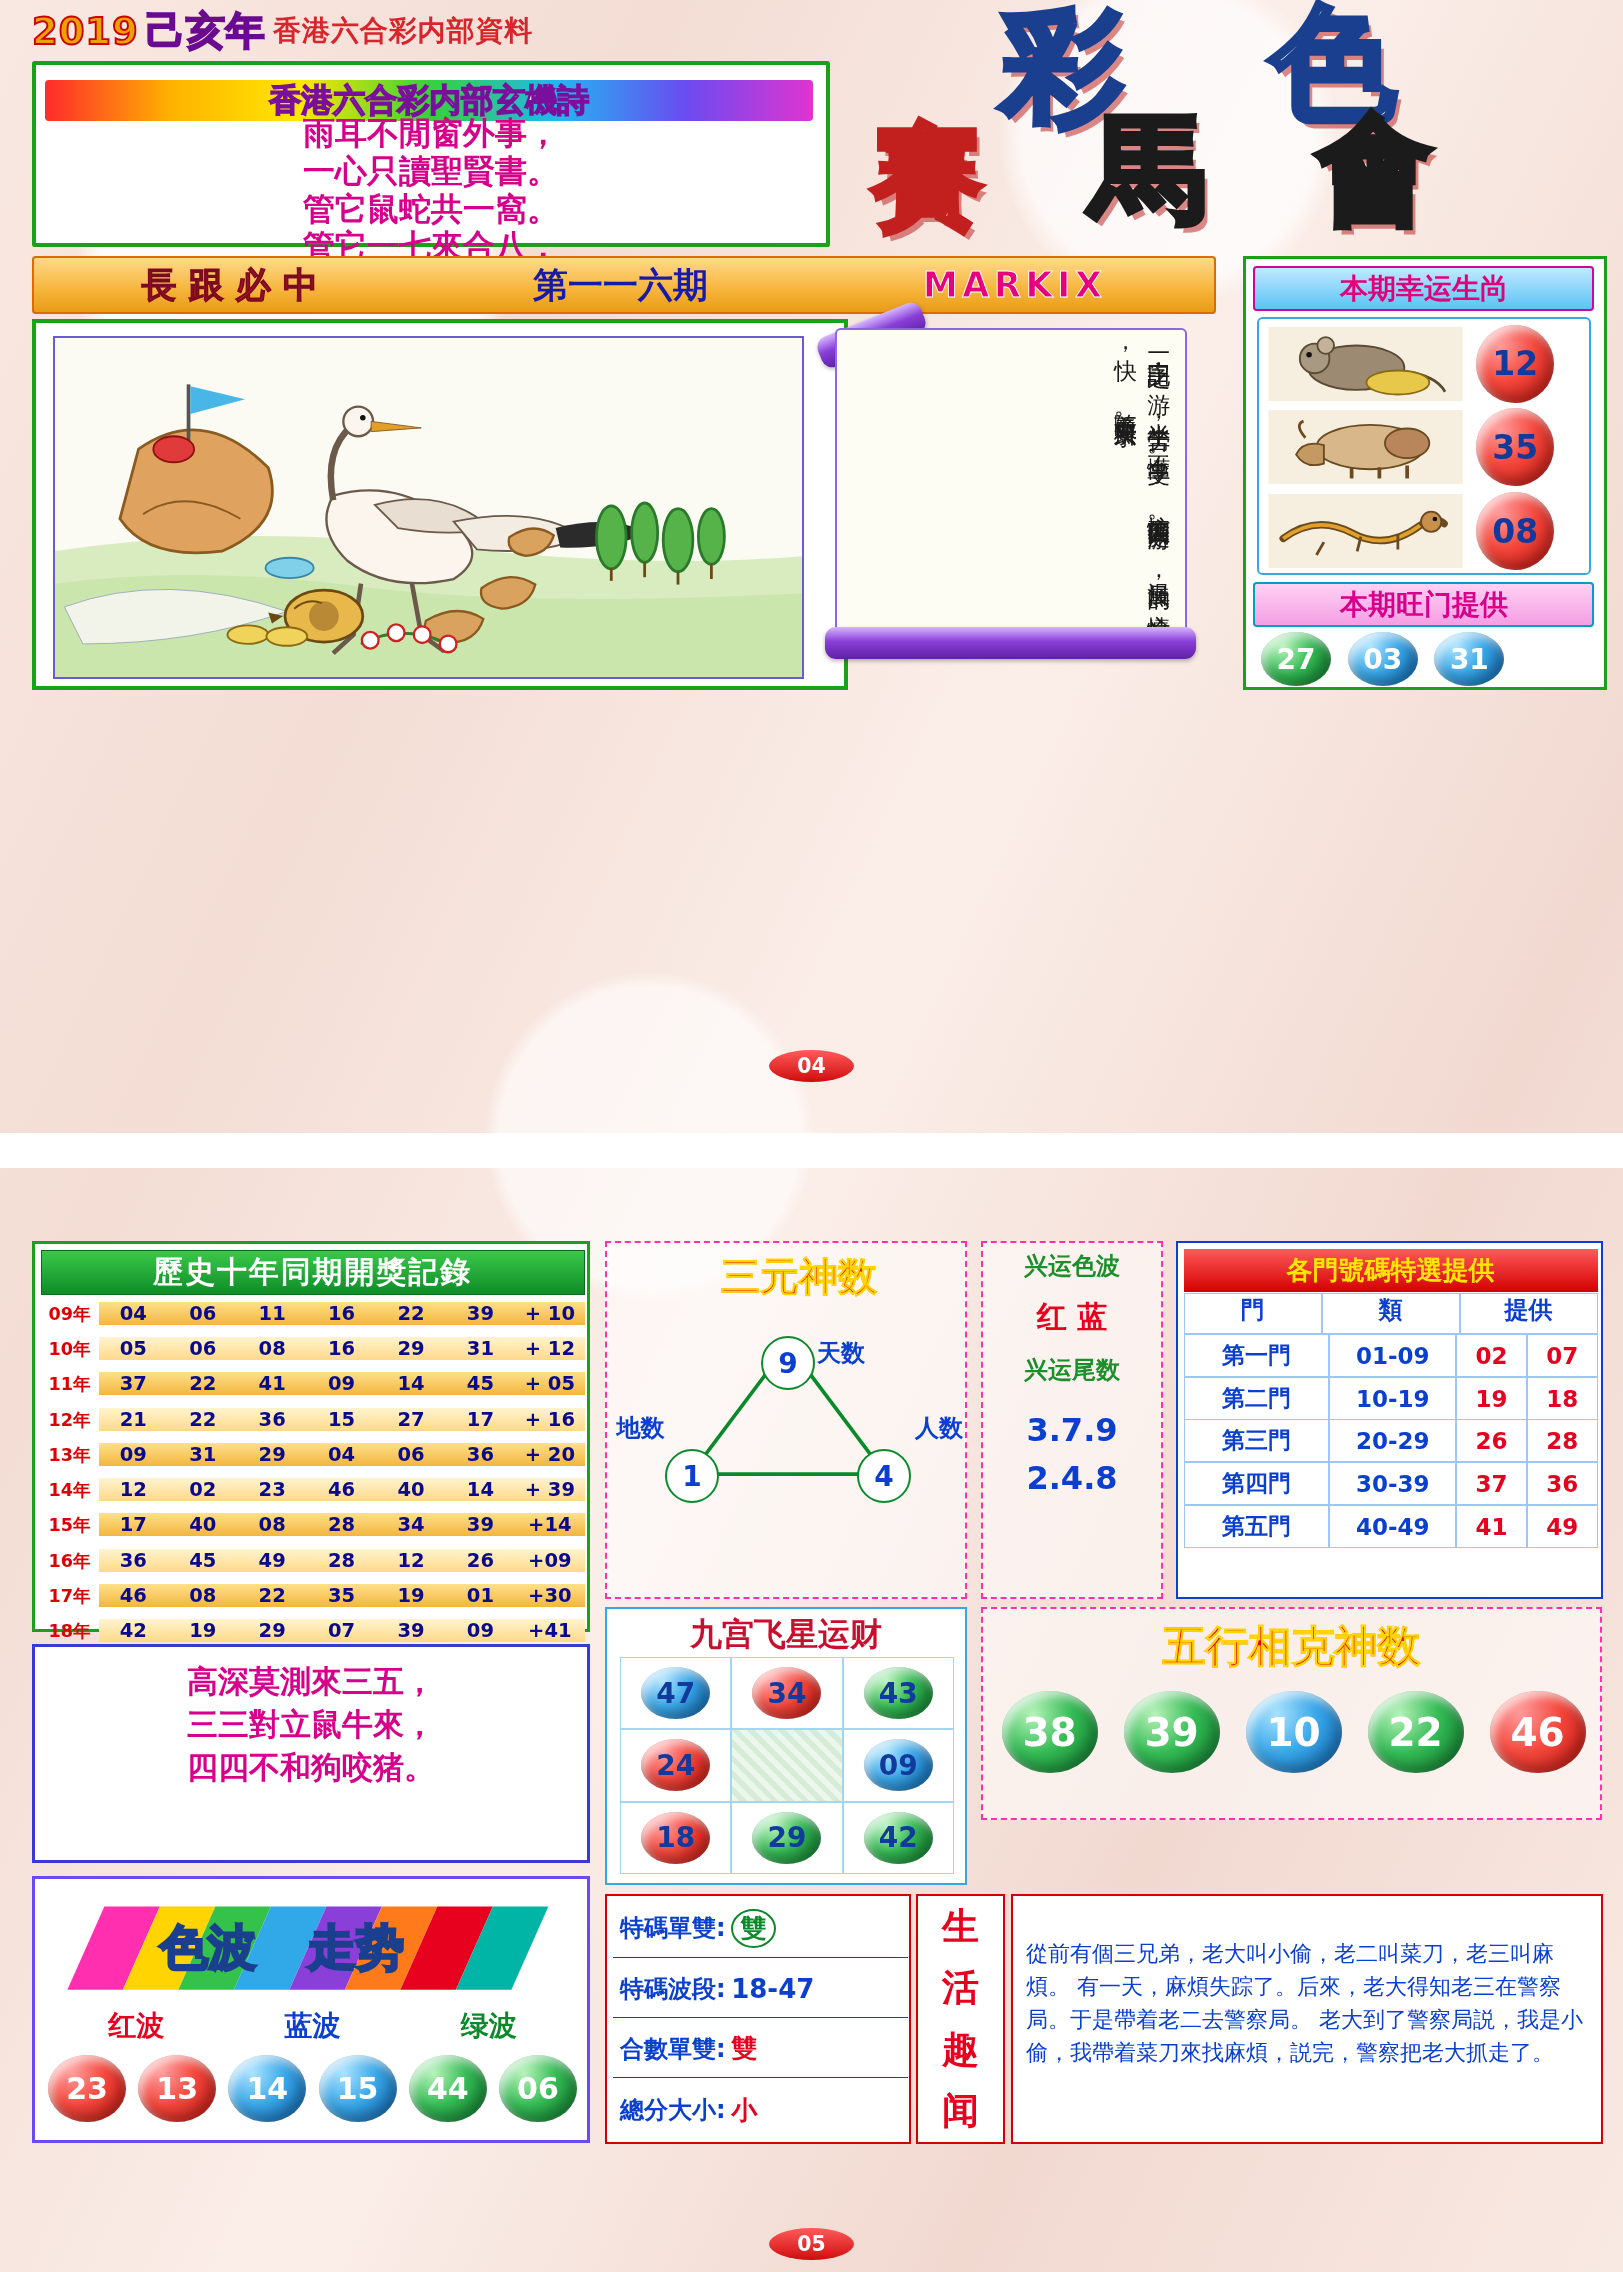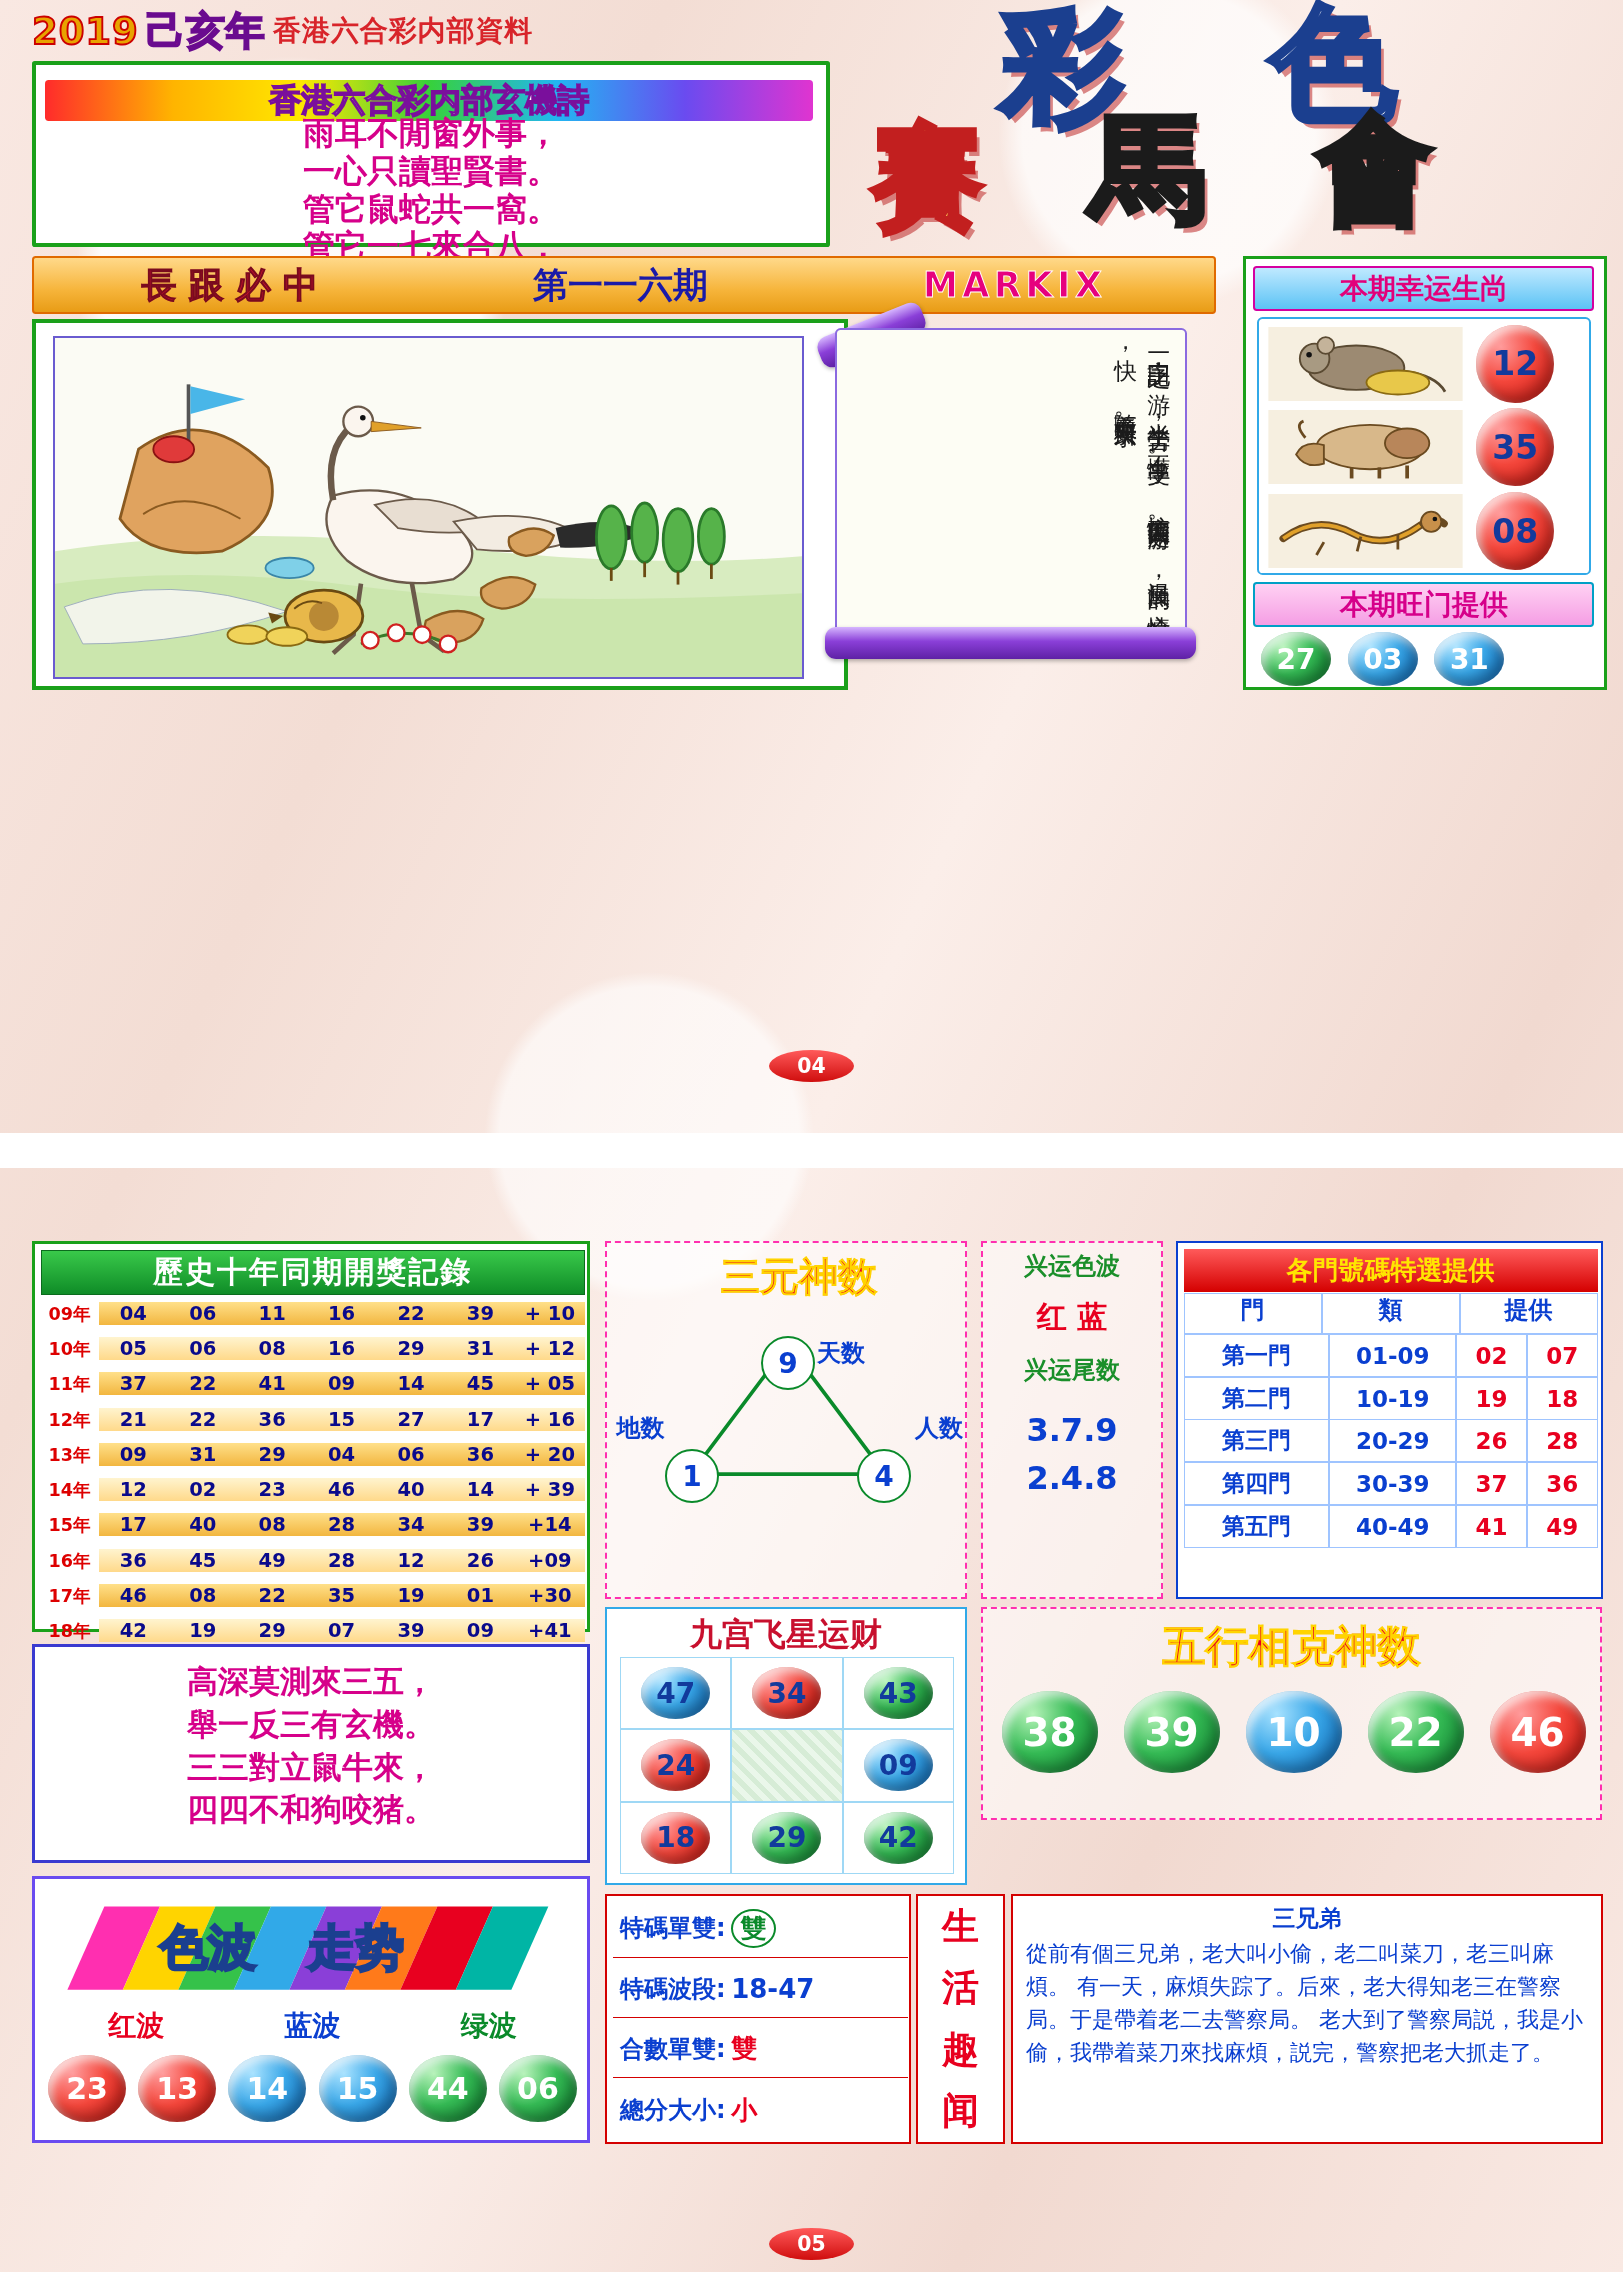--- a/index.html
+++ b/index.html
@@ -537,21 +537,20 @@
       <div class="hcell">39</div>
       <div class="hcell">09</div>
       <div class="hcell">+41</div>
     </div>
   </div>
 </div>
 
 <div class="box" id="poem2-box">
   <div id="poem2-lines">
     <div>高深莫測來三五，</div>
-    <div>舉一反三有玄機。</div>
     <div>三三對立鼠牛來，</div>
     <div>四四不和狗咬猪。</div>
   </div>
 </div>
 
 <div class="box" id="wave-box">
   <div id="wave-art">
     <svg width="529" height="111" viewBox="0 0 570 120">
       <g>
         <polygon points="20,110 60,20 120,20 80,110" fill="#ff2fb0"></polygon>
@@ -704,18 +703,17 @@
 </div>
 
 <div class="box" id="vert-box">
   <span>生</span>
   <span>活</span>
   <span>趣</span>
   <span>闻</span>
 </div>
 
 <div class="box" id="story-box">
-  <div id="story-title">三兄弟</div>
   <div id="story-text">從前有個三兄弟，老大叫小偷，老二叫菜刀，老三叫麻煩。 有一天，麻煩失踪了。后來，老大得知老三在警察局。于是帶着老二去警察局。 老大到了警察局説，我是小偷，我帶着菜刀來找麻煩，説完，警察把老大抓走了。</div>
 </div>
 
 <div class="page-num" style="left:769px; top:2228px;">05</div>
 
 
 </body></html>

